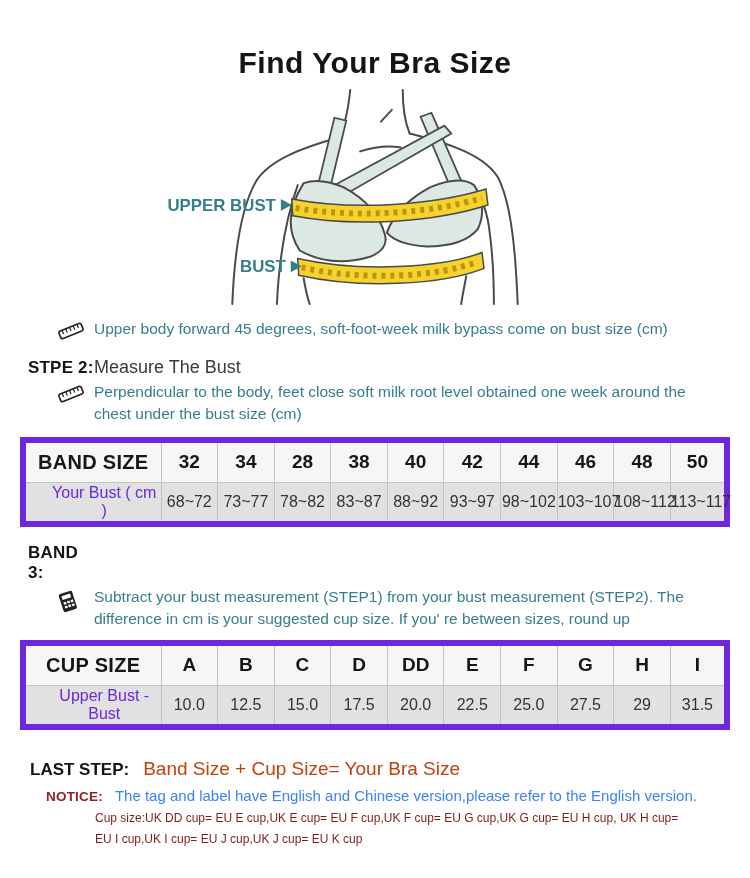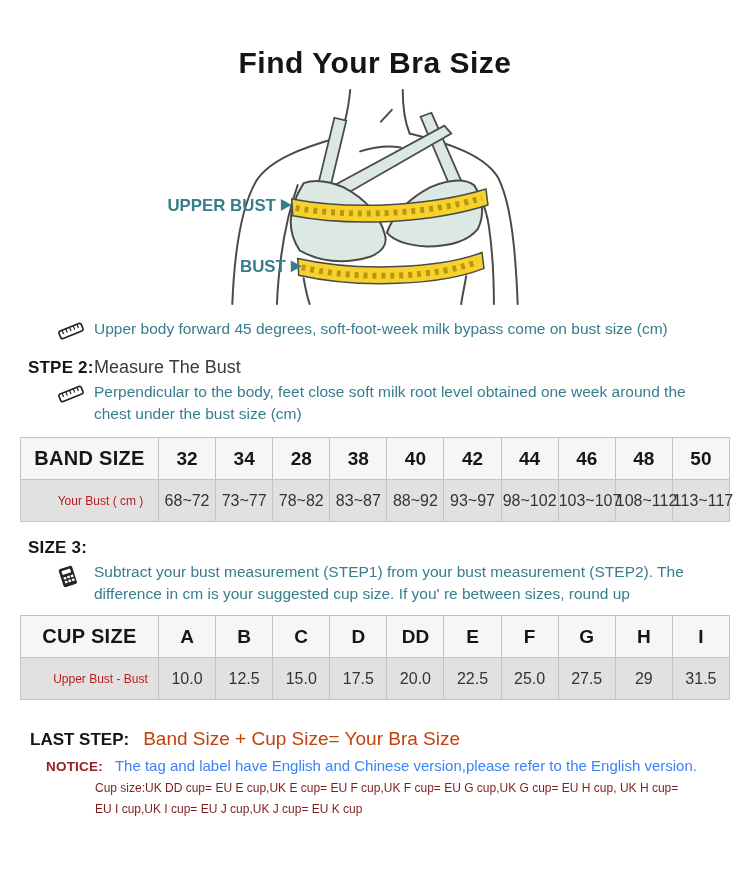--- a/index.html
+++ b/index.html
@@ -31,27 +31,27 @@
   .step-desc-text {
     color:#367e8c; font-size:15.5px; line-height:22px; max-width:612px;
   }
   .size-table {
     width:710px; margin:12px auto 0 auto; border-collapse:collapse;
     table-layout:fixed; text-align:center;
   }
   .size-table td {
     border:1px solid #c3c3c3; height:42px; vertical-align:middle;
   }
-  .size-table { border:1px solid #6d28d9; }
+  .size-table { border:6px solid #6d28d9; }
   .size-table .hdr-row td { background:#f6f6f6; }
   .size-table .data-row td { background:#e1e1e1; }
   .size-table .label-col { width:138px; }
   .hdr-label { font-weight:700; font-size:20px; letter-spacing:0.3px; color:#161616; }
   .hdr-val { font-weight:700; font-size:19px; color:#161616; }
-  .data-label { font-size:12px; color:#b91c1c;padding-left:22px; }
+  .data-label { font-size:16px; color:#6d28d9;padding-left:22px; }
   .data-val { font-size:16px; color:#333; }
   .last-step { margin-top:28px; padding-left:30px; display:flex; align-items:baseline; }
   .last-step-label { font-weight:700; font-size:17px; color:#141414; flex:0 0 auto; }
   .last-step-text { font-size:19px; color:#c2410c; margin-left:14px; }
   .notice-row { margin-top:7px; padding-left:46px; display:flex; align-items:baseline; }
   .notice-label { font-weight:700; font-size:13.5px; color:#8f2222; flex:0 0 auto; letter-spacing:0.2px; }
   .notice-text { font-size:15px; color:#3b82f6; margin-left:12px; }
   .cup-note {
     margin-top:4px; margin-left:95px; max-width:600px;
     font-size:12px; line-height:21px; color:#7f1d1d;
@@ -173,21 +173,21 @@
     <td class="data-val">103~107</td>
     <td class="data-val">108~112</td>
     <td class="data-val">113~117</td>
   </tr>
 </tbody>
   </table>
 
 <div class="steps">
   <div class="step" style="margin-top:16px;">
     <div class="step-head">
-      <span class="step-label">SIZE 3:</span>
+      <span class="step-label">BAND 3:</span>
     </div>
     <div class="step-desc">
       <span class="step-icon">
         <svg width="24" height="26" viewBox="0 0 24 26">
           <g transform="rotate(-18 12 13)">
             <rect x="5" y="3" width="14" height="19" rx="2" fill="#222"></rect>
             <rect x="7.5" y="5.5" width="9" height="4" fill="#ffffff"></rect>
             <rect x="7.5" y="12" width="2.6" height="2.4" fill="#ffffff"></rect>
             <rect x="11.2" y="12" width="2.6" height="2.4" fill="#ffffff"></rect>
             <rect x="14.9" y="12" width="2.6" height="2.4" fill="#ffffff"></rect>

